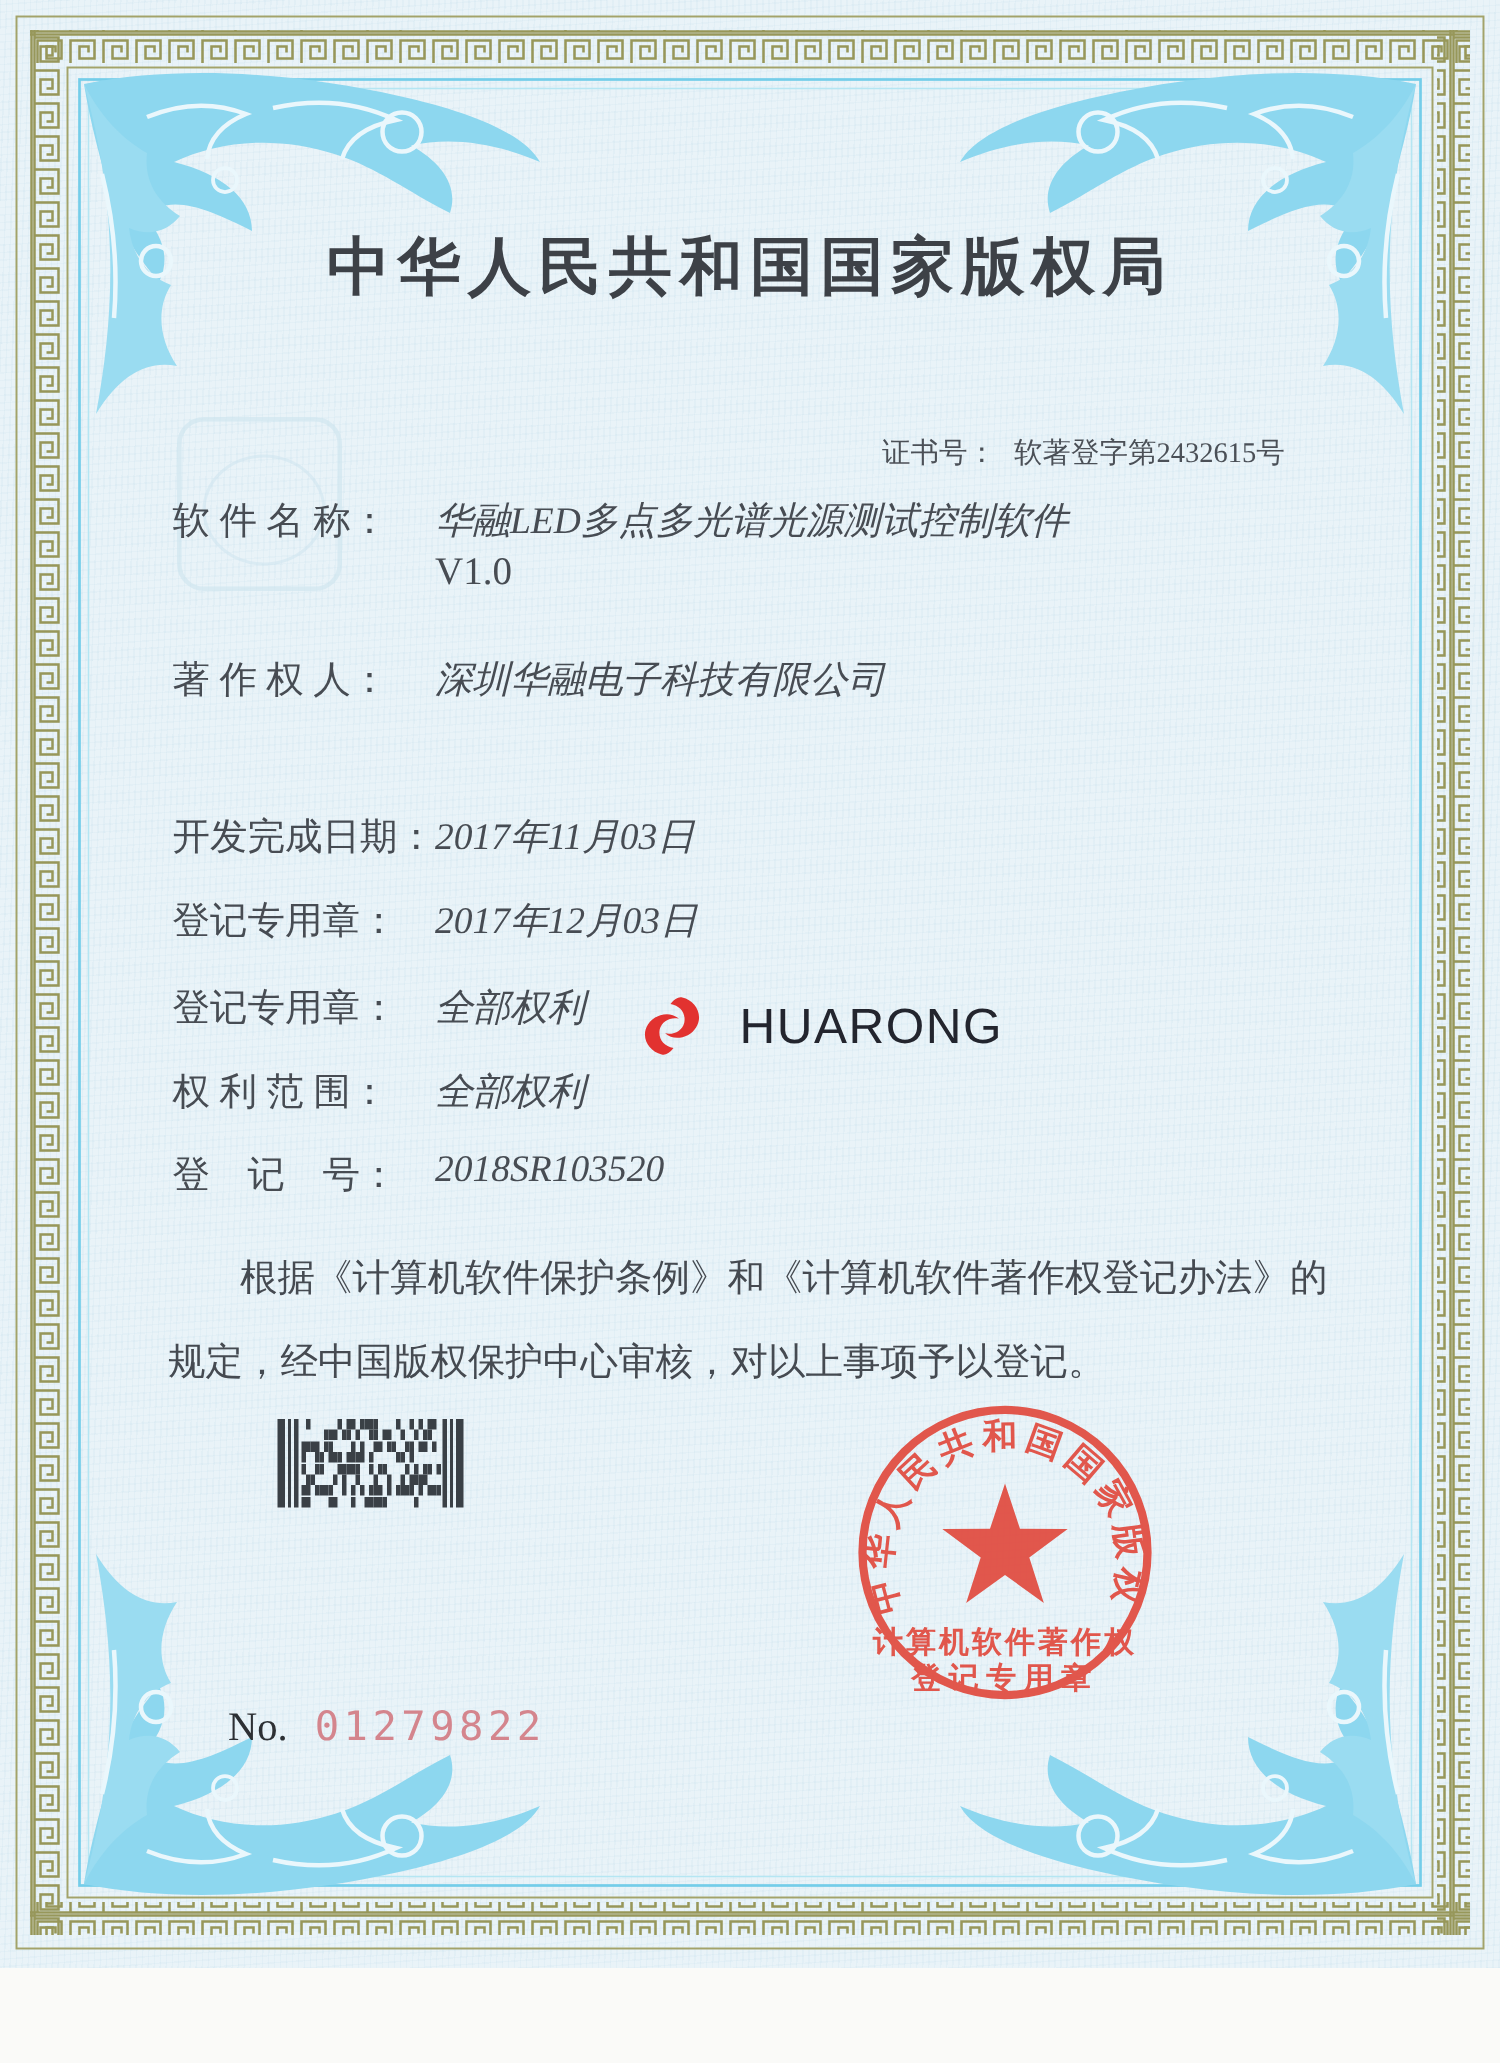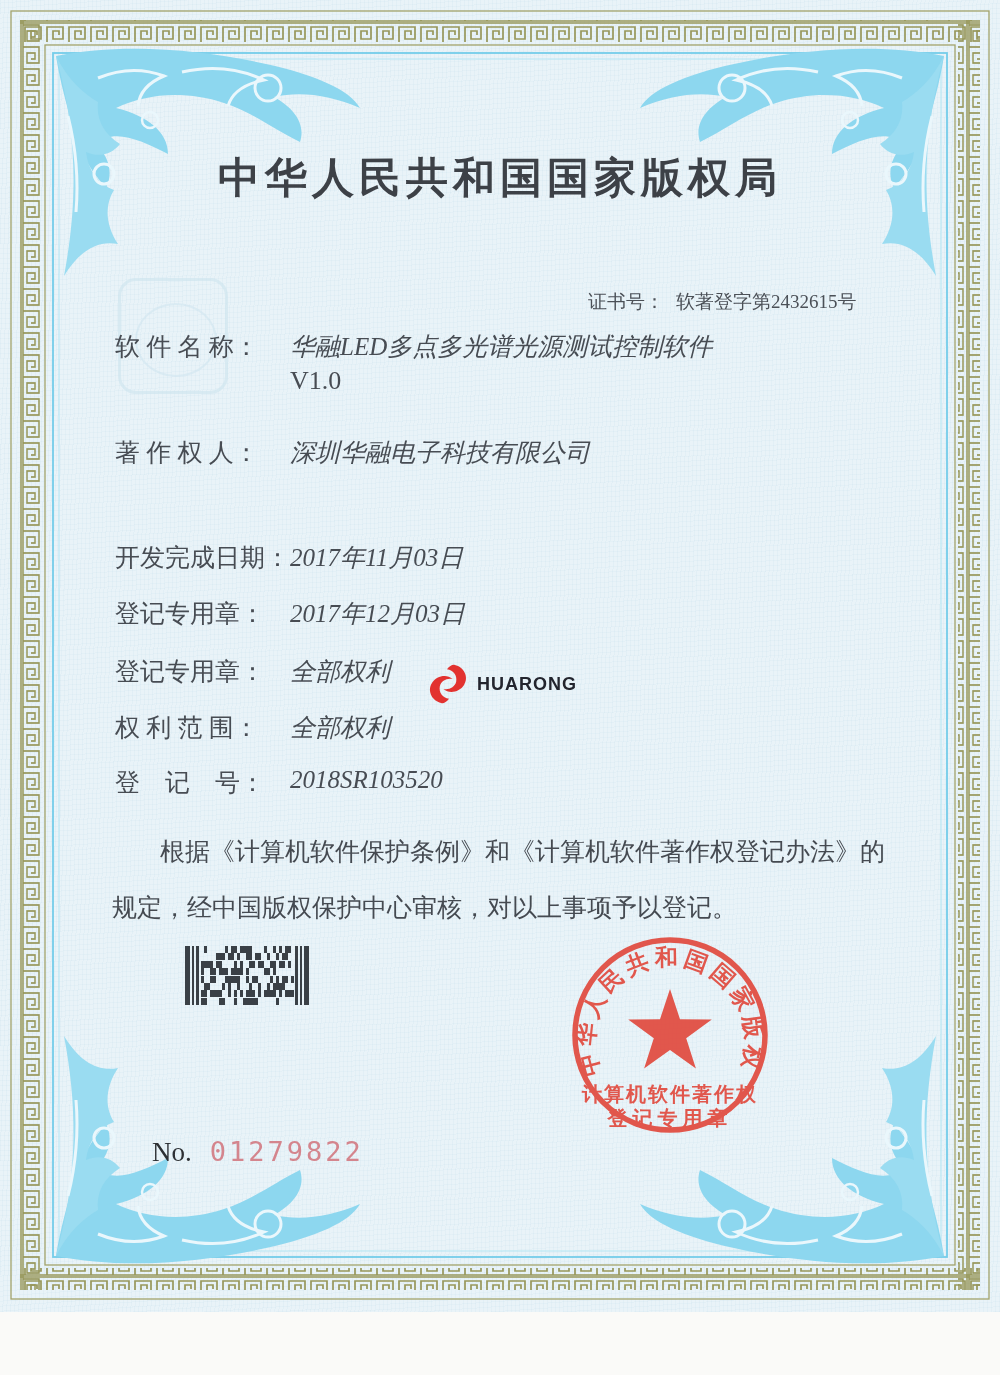--- a/index.html
+++ b/index.html
@@ -31,21 +31,21 @@
   .emboss:after {
     content:""; position:absolute; left:14px; top:22px; width:78px; height:70px;
     border:2px solid rgba(205,228,238,0.55); border-radius:50%;
   }
   .row { left:0; top:0; width:1000px; font-size:25px; color:#474c53; }
   .row .lbl { position:absolute; left:115px; white-space:pre; }
   .row .val { position:absolute; left:290px; white-space:pre;font-style:italic; }
   .version { left:290px; top:366px; font-size:26px; color:#474c53; }
   .statement { font-size:25px; color:#454a51; white-space:pre; }
   .logo { left:427px; top:663px; display:flex; align-items:center; gap:8px; }
-  .logo-text { font-family:"Liberation Sans","DejaVu Sans",sans-serif; font-weight:bold; font-size:18px; color:#23252e; letter-spacing:1px; }
+  .logo-text { font-family:"Liberation Sans","DejaVu Sans",sans-serif; font-weight:normal; font-size:33px; color:#23252e; letter-spacing:1px;margin-left:16px; }
   .barcode { left:185px; top:946px; width:126px; height:59px; }
   .stamp { left:550px; top:925px; z-index:4; opacity:0.92; }
   .stamp-date { left:578px; top:1124px; font-size:31px; color:#d85044; letter-spacing:2px; z-index:5; font-weight:bold; }
   .serial { left:152px; top:1136px; font-size:27px; color:#2d3034; }
   .serial .num { font-family:"DejaVu Sans Mono","Liberation Mono",monospace; color:#d4858d; letter-spacing:3px; margin-left:18px; font-size:27px; }
 </style>
 </head>
 <body>
 
 <div class="page">

